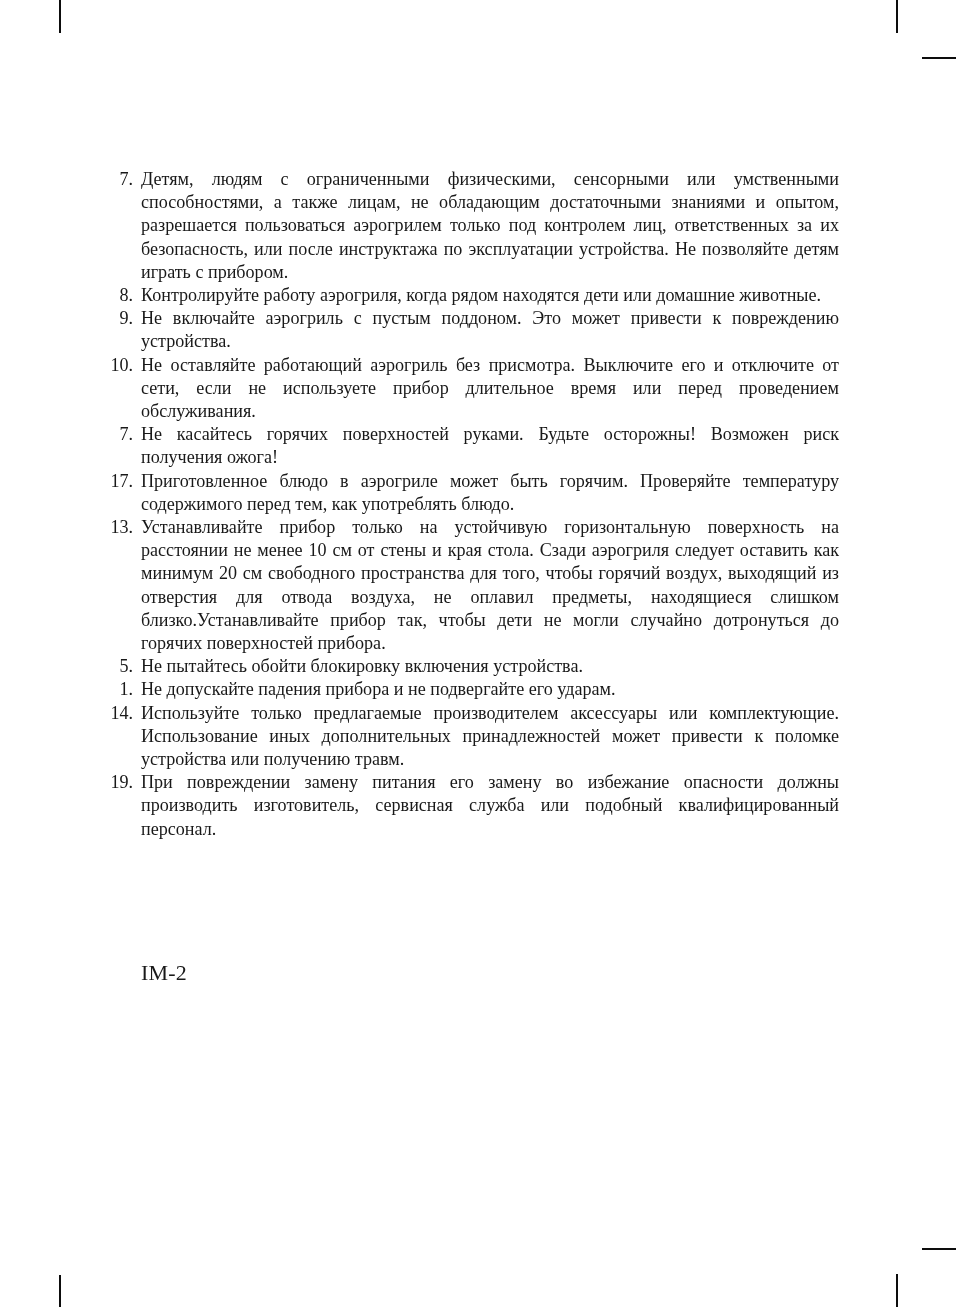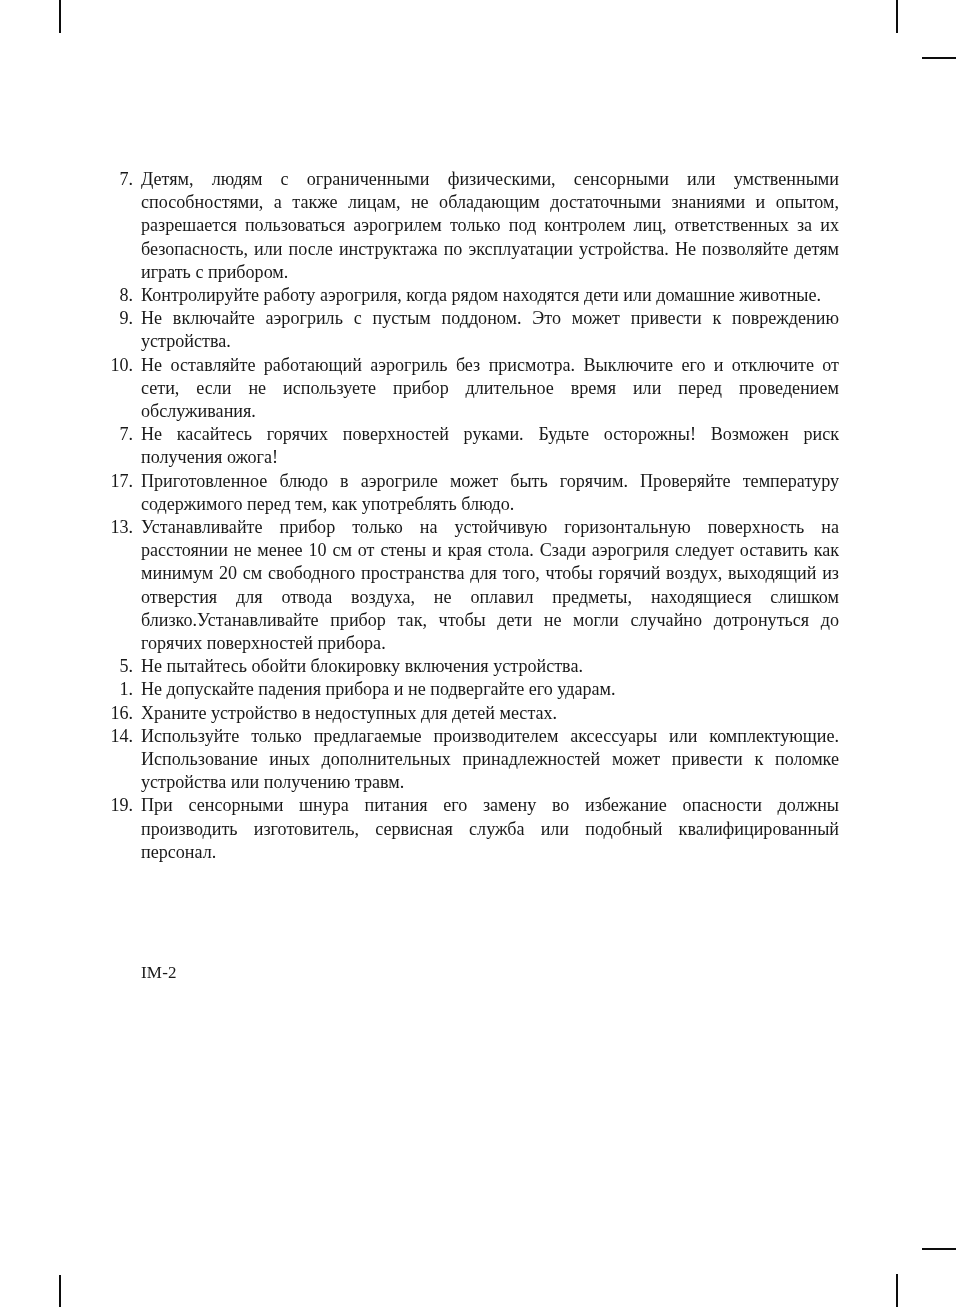--- a/index.html
+++ b/index.html
@@ -64,21 +64,21 @@
     text-align: right;
     font-size: 18.1px;
     line-height: 23.2px;
   }
 
   
   .page-footer {
     position: absolute;
     left: 141px;
     top: 962px;
-    font-size: 17px;
+    font-size: 22px;
     line-height: 21px;
     letter-spacing: 0.2px;
   }
 </style>
 </head>
 <body>
 
 <div class="crop-mark crop-v" id="mark-tl-v"></div>
 <div class="crop-mark crop-v" id="mark-tr-v"></div>
 <div class="crop-mark crop-h" id="mark-tr-h"></div>
@@ -127,32 +127,28 @@
     <li class="safety-item">
       <span class="item-number">5.</span>
       <span class="item-text">Не пытайтесь обойти блокировку включения устройства.</span>
     </li>
 
     <li class="safety-item">
       <span class="item-number">1.</span>
       <span class="item-text">Не допускайте падения прибора и не подвергайте его ударам.</span>
     </li>
 
-    <li class="safety-item">
-      <span class="item-number">16.</span>
-      <span class="item-text">Храните устройство в недоступных для детей местах.</span>
-    </li>
 
     <li class="safety-item">
       <span class="item-number">14.</span>
       <span class="item-text">Используйте только предлагаемые производителем аксессуары или комплектующие. Использование иных дополнительных принадлежностей может привести к поломке устройства или получению травм.</span>
     </li>
 
 
     <li class="safety-item">
       <span class="item-number">19.</span>
-      <span class="item-text">При сенсорными шнура питания его замену во избежание опасности должны производить изготовитель, сервисная служба или подобный квалифицированный персонал.</span>
+      <span class="item-text">При повреждении замену питания его замену во избежание опасности должны производить изготовитель, сервисная служба или подобный квалифицированный персонал.</span>
     </li>
 
   </ol>
 </div>
 
 <div class="page-footer">IM-2</div>
 
 </body></html>

